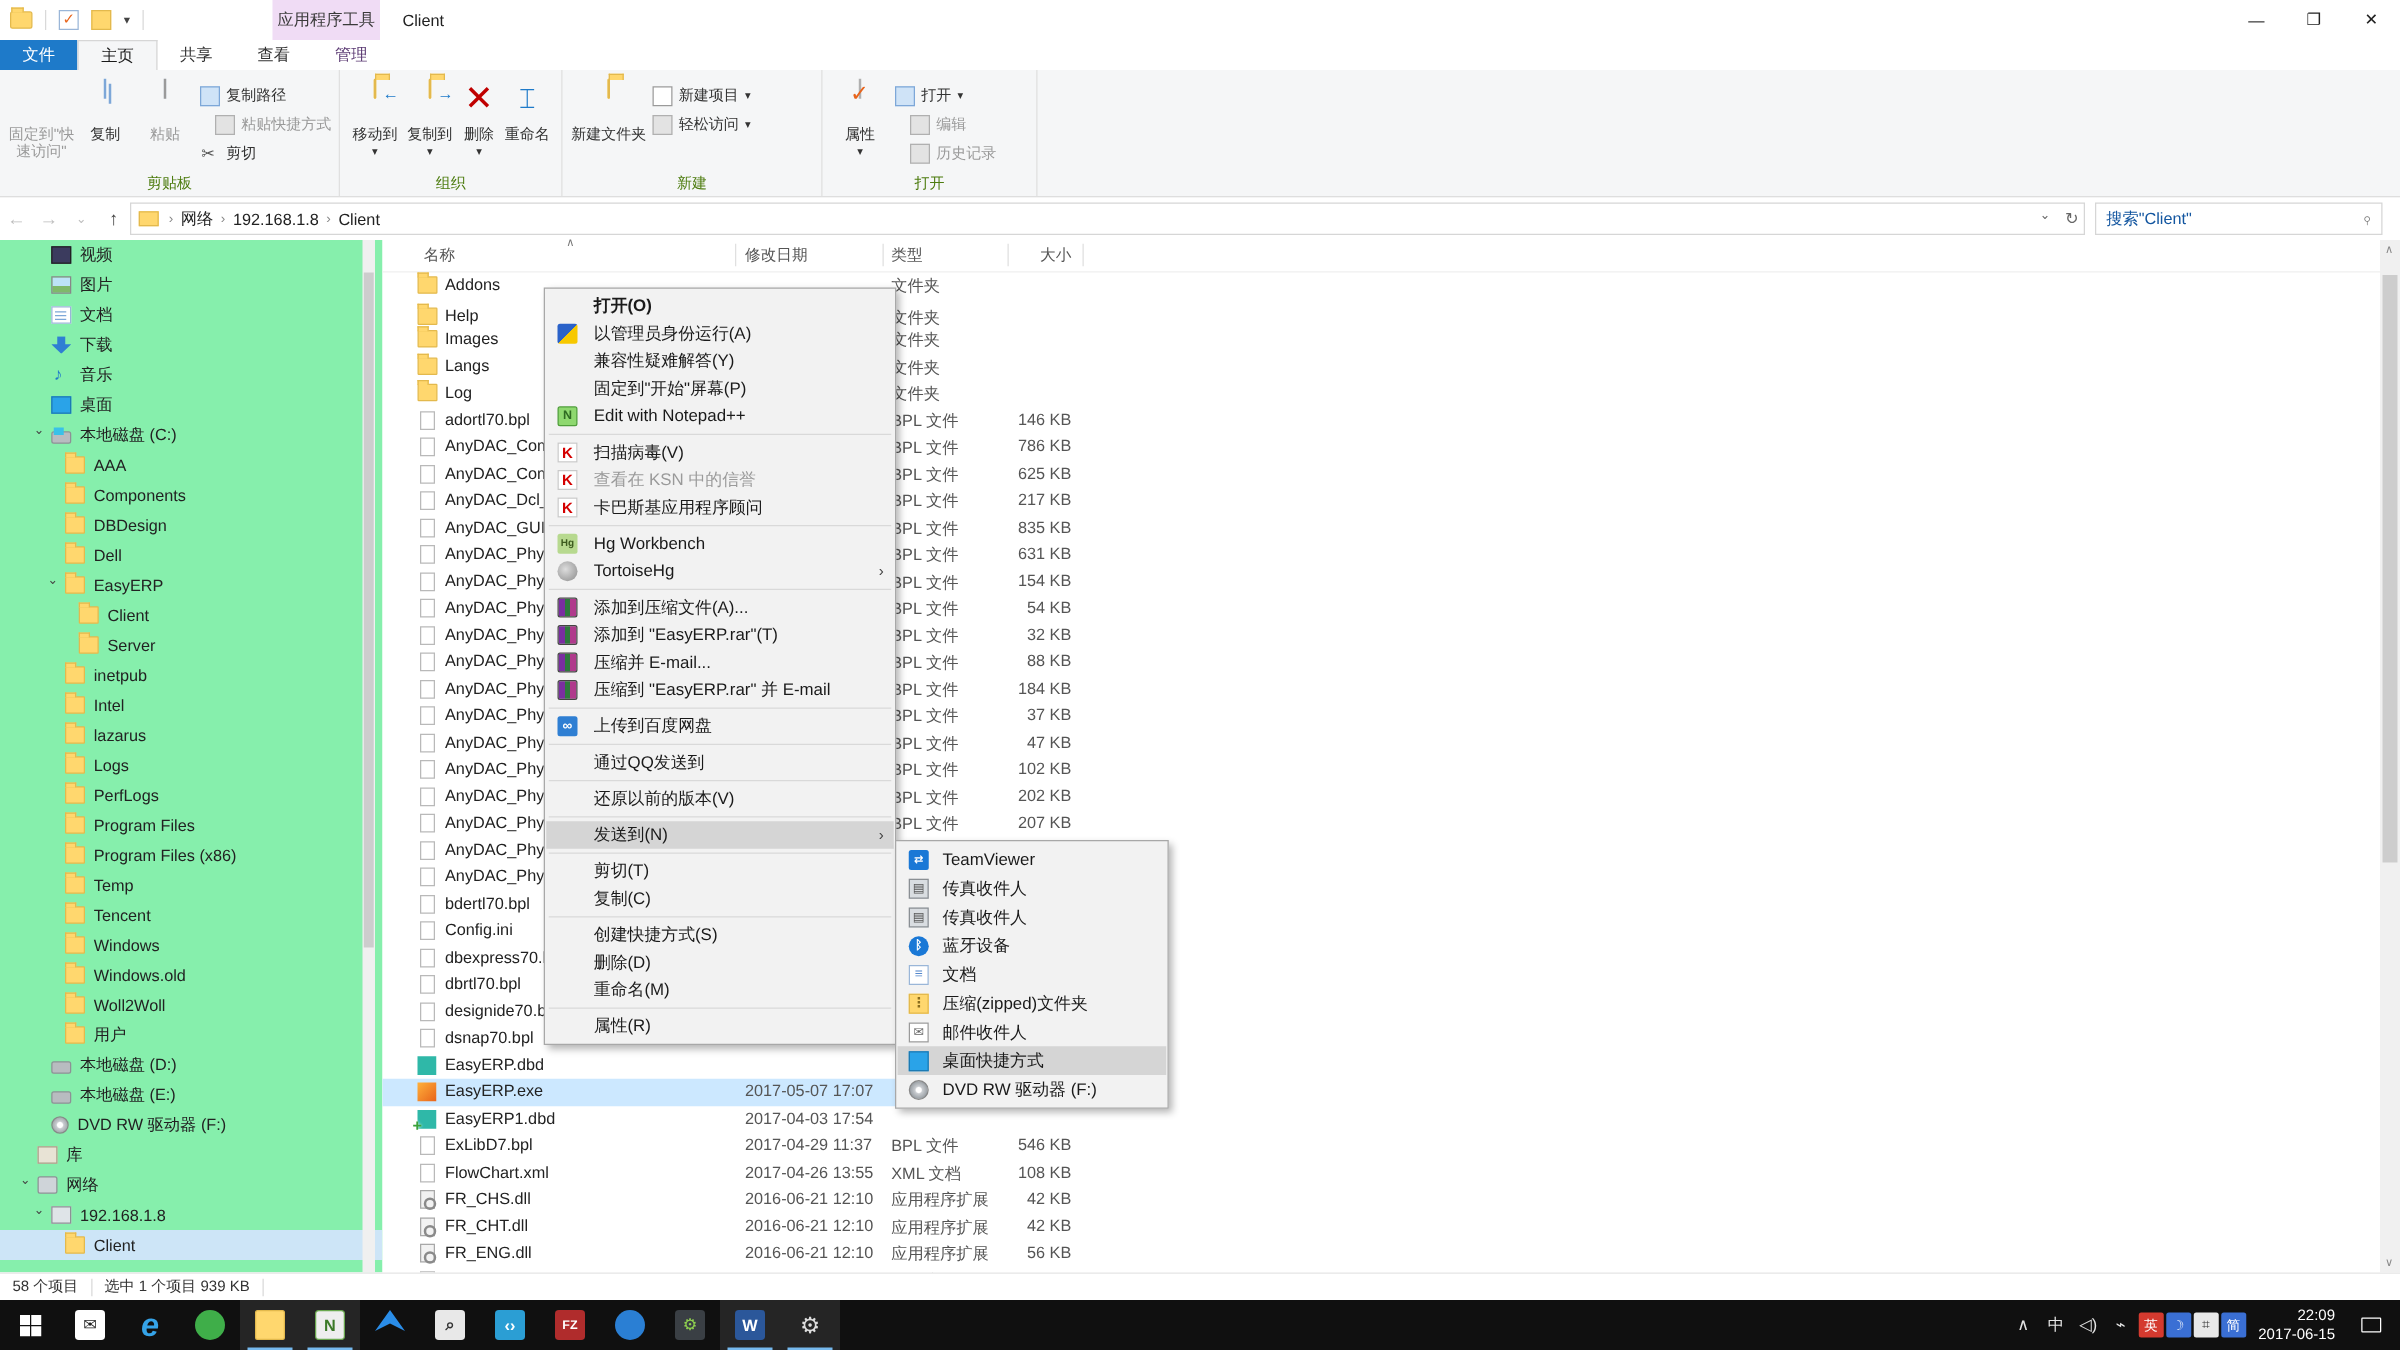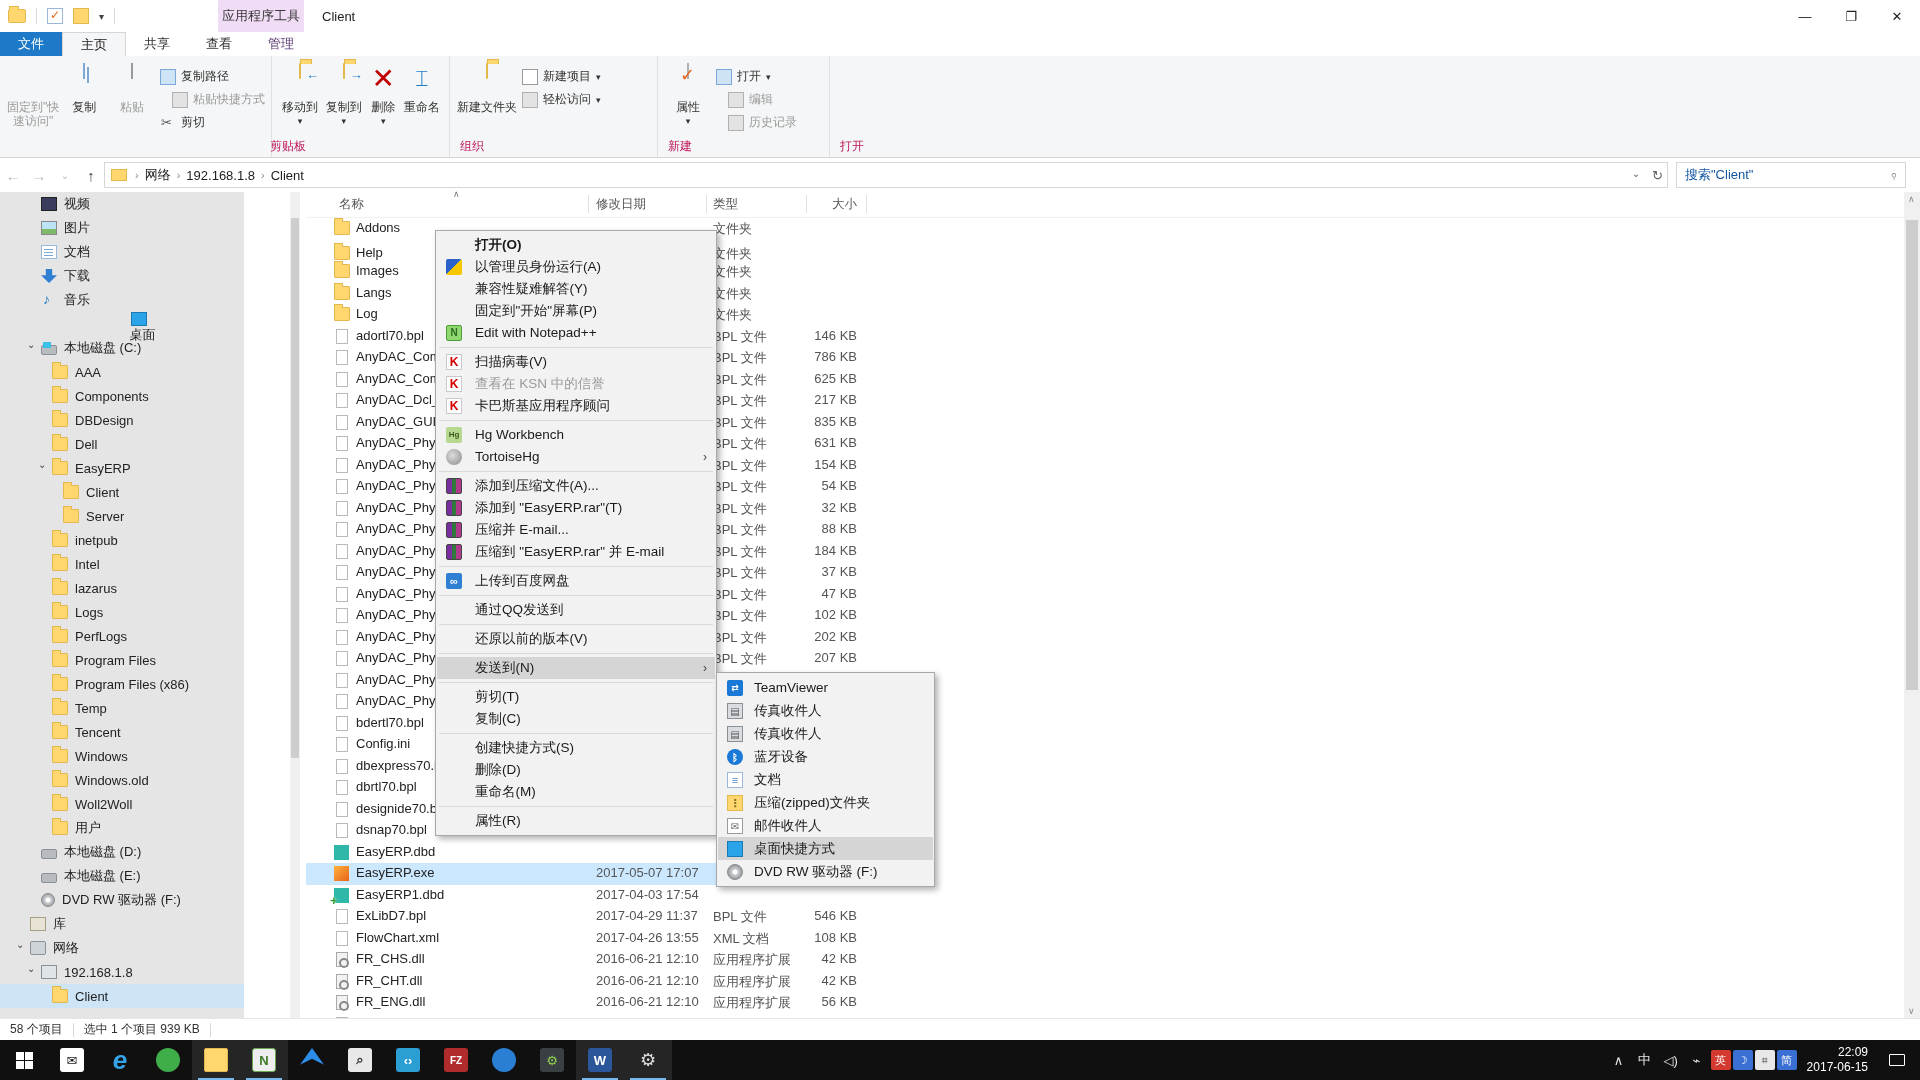--- a/index.html
+++ b/index.html
@@ -27,21 +27,21 @@
   .tab { padding:0 18px; height:24px; display:flex; align-items:center; color:#333; }
   .tab.file { background:#1e7ac9; color:#ffffff; }
   .tab.active { background:#f5f6f7; border:1px solid #d6d6d6; border-bottom:none; color:#1a1a1a; }
   .tab.manage { color:#5b3a73; }
   .ribbon-corner { position:absolute; right:12px; top:56px; display:flex; gap:14px; font-size:12px; color:#555; }
   .ribbon-corner .help { color:#1e7ac9; font-weight:bold; }
 
   
   .ribbon { position:absolute; left:0; top:56px; width:1920px; height:102px; background:#f5f6f7; border-bottom:1px solid #d6d6d6; display:flex; }
   .rgroup { position:relative; height:100%; border-right:1px solid #e0e0e0; padding:4px 6px 18px 6px; display:flex; align-items:flex-start; }
-  .rgroup-label { position:absolute; bottom:2px; left:0; width:100%; text-align:right; font-size:12px; color:#be185d;margin-left:35px; }
+  .rgroup-label { position:absolute; bottom:2px; left:0; width:100%; text-align:center; font-size:12px; color:#4d7c0f; }
   .bigbtn { width:58px; display:flex; flex-direction:column; align-items:center; padding-top:4px; font-size:12px; color:#333; text-align:center; line-height:14px; }
   .bigbtn .bico { width:32px; height:32px; margin-bottom:4px; position:relative; }
   .bigbtn.dis { color:#9a9a9a; }
   .smallcol { display:flex; flex-direction:column; justify-content:flex-start; gap:6px; padding-top:8px; margin-left:4px; font-size:12px; color:#333; }
   .smallbtn { display:flex; align-items:center; gap:5px; white-space:nowrap; }
   .smallbtn.dis { color:#9a9a9a;margin-left:12px; }
   .sico { width:16px; height:16px; display:inline-block; position:relative; }
 
   
   .i-pin { width:10px; height:22px; background:#b9bec4; margin:4px auto; clip-path:polygon(20% 0,80% 0,100% 45%,60% 45%,60% 100%,40% 100%,40% 45%,0 45%); }
@@ -66,21 +66,21 @@
   .navbtn.en { color:#444; }
   .addrbox { position:absolute; left:104px; top:4px; width:1564px; height:26px; border:1px solid #d6d6d6; background:#fff; display:flex; align-items:center; font-size:13px; }
   .crumb-ico { width:16px; height:12px; background:#ffd76e; border:1px solid #e3b94d; margin:0 8px 0 6px; position:relative; }
   .crumb { padding:0 6px; color:#222; }
   .crumb-sep { color:#888; font-size:11px; }
   .addr-right { position:absolute; right:4px; display:flex; gap:12px; color:#666; font-size:13px; }
   .searchbox { position:absolute; left:1676px; top:4px; width:230px; height:26px; border:1px solid #d6d6d6; display:flex; align-items:center; padding:0 8px; font-size:13px; color:#1356a0; justify-content:space-between; }
   .searchbox .mag { color:#777; font-size:13px; transform:rotate(-45deg); }
 
   
-  .sidebar { position:absolute; left:0; top:192px; width:244px; height:826px; background:#e5e5e5; overflow:hidden; }
+  .sidebar { position:absolute; left:0; top:192px; width:306px; height:826px; background:#86efac; overflow:hidden; }
   .side-item { position:relative; height:24px; display:flex; align-items:center; font-size:13px; color:#222; white-space:nowrap; }
   .side-item.sel { background:#cde5f7; }
   .side-item .chev { position:absolute; font-size:10px; color:#444; }
   .sicon { width:16px; height:14px; display:inline-block; margin-right:7px; flex:none; position:relative; }
   .fi-folder { background:#ffd76e; border:1px solid #e3b94d; border-radius:1px; }
   .fi-folder::before { content:""; position:absolute; left:-1px; top:-4px; width:7px; height:3px; background:#ffd76e; border:1px solid #e3b94d; border-bottom:none; }
   .fi-drive { height:10px; margin-top:3px; background:#b8bcc0; border-radius:2px; border:1px solid #8d9195; }
   .fi-drive.sys::before { content:""; position:absolute; left:1px; top:-4px; width:8px; height:6px; background:#39c1e8; }
   .fi-dvd { border-radius:50%; width:14px; height:14px; background:radial-gradient(circle,#fff 2px,#c9ccd0 3px,#9aa0a5 7px); border:1px solid #888; }
   .fi-video { background:#3b3b5e; border:1px solid #222; }
@@ -372,21 +372,21 @@
       <span>文档</span>
     </div>
     <div class="side-item" style="padding-left: 41px;">
       <span class="sicon fi-down"></span>
       <span>下载</span>
     </div>
     <div class="side-item" style="padding-left: 41px;">
       <span class="sicon fi-music"></span>
       <span>音乐</span>
     </div>
-    <div class="side-item" style="padding-left: 41px; flex-direction: column;">
+    <div class="side-item" style="padding-left: 41px;">
       <span class="sicon fi-desktop"></span>
       <span>桌面</span>
     </div>
     <div class="side-item" style="padding-left: 41px;">
       <span class="chev" style="left: 27px; top: 3px;">⌄</span>
       <span class="sicon fi-drive sys"></span>
       <span>本地磁盘 (C:)</span>
     </div>
     <div class="side-item" style="padding-left: 52px;">
       <span class="sicon fi-folder"></span>

